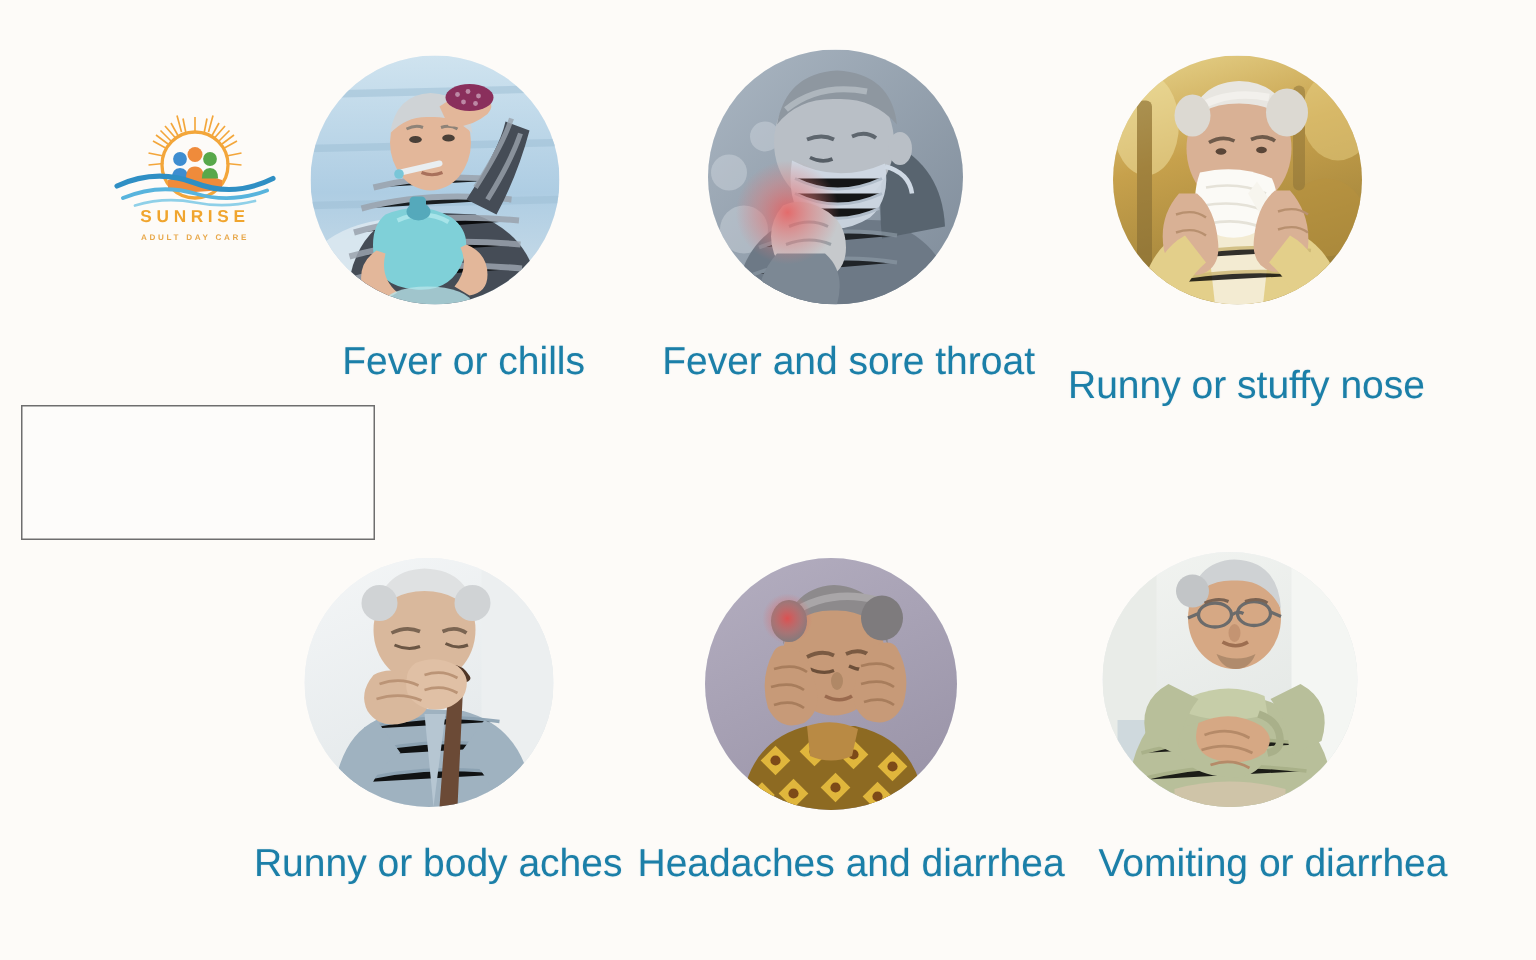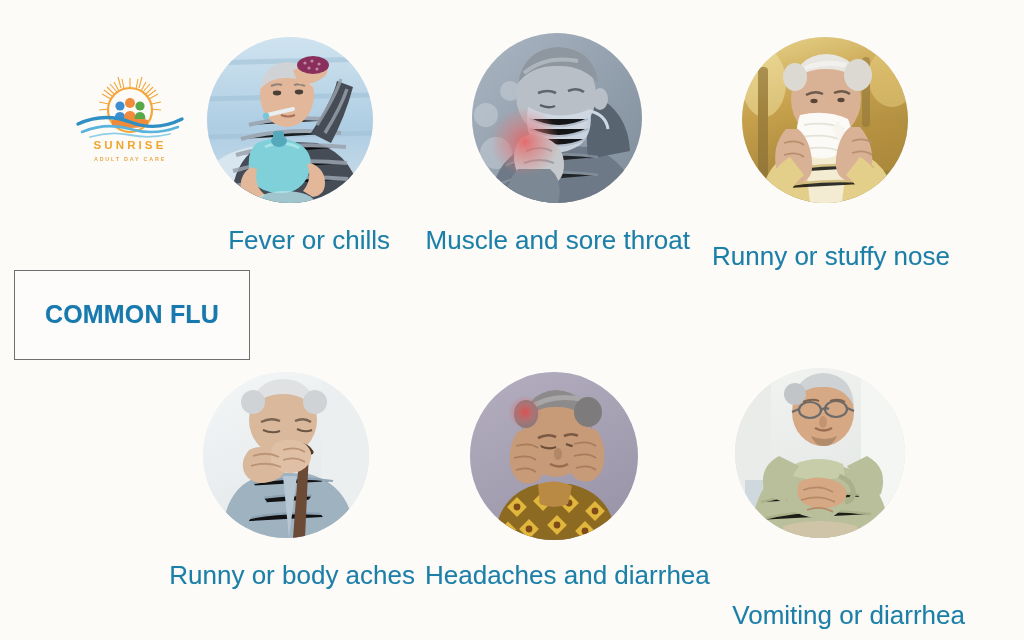--- a/index.html
+++ b/index.html
@@ -150,21 +150,21 @@
         <path d="M10 60 Q34 50 58 57 Q82 64 106 55" fill="none" stroke="#58b4dd" stroke-width="2.6" stroke-linecap="round"></path>
         <path d="M18 65 Q38 59 58 63 Q78 67 98 62" fill="none" stroke="#8fd0e8" stroke-width="1.8" stroke-linecap="round"></path>
       </svg>
     </div>
     <div class="logo-wordmark">SUNRISE</div>
     <div class="logo-tagline">ADULT DAY CARE</div>
   </div>
 
   <div class="title-box">
     <div class="title-text">
-      <span>COMMON FLU</span><br>
+      <br>
     </div>
   </div>
 
   <div class="cell">
     <div class="photo" style="left:207px;top:37px;width:166px;height:166px;">
       <svg class="ph" viewBox="0 0 166 166">
         <defs>
           <linearGradient id="g1bg" x1="0" y1="0" x2="0" y2="1">
             <stop offset="0%" stop-color="#cfe3ef"></stop>
               <stop offset="55%" stop-color="#aecde3"></stop>
@@ -278,21 +278,21 @@
           <path d="M54 118 q14-6 26 0"></path>
             <path d="M52 130 q16-6 30 0"></path>
             <path d="M54 142 q16-6 28 0"></path>
         </g>
 
         <path d="M46 136 q-14 16-12 34 l52 0 q6-22-8-34 z" fill="#7c8894"></path>
 
         <circle cx="66" cy="100" r="54" fill="url(#g2red)"></circle>
       </svg>
     </div>
-    <div class="caption" style="left:425px;top:226px;width:265px;">Muscle and sore throat</div>
+    <div class="caption" style="left:425px;top:226px;width:265px;">Fever and sore throat</div>
   </div>
 
   <div class="cell">
     <div class="photo" style="left:742px;top:37px;width:166px;height:166px;">
       <svg class="ph" viewBox="0 0 166 166">
         <defs>
           <linearGradient id="g3bg" x1="0" y1="0" x2="0.3" y2="1">
             <stop offset="0%" stop-color="#e8d58e"></stop>
               <stop offset="45%" stop-color="#c7a14c"></stop>
             <stop offset="100%" stop-color="#9d8038"></stop>
@@ -512,16 +512,16 @@
 
         <path d="M64 114 q22-10 42 2 q10 8 2 18 q-14 10-34 4 q-16-6-10-24 z" fill="#d6a884"></path>
         <g stroke="#b58a68" stroke-width="1.8" fill="none">
           <path d="M68 122 q16-6 30 2"></path>
             <path d="M66 132 q18-6 34 2"></path>
           <path d="M72 142 q14-5 26 2"></path>
         </g>
         <path d="M104 108 q12 4 14 14 q2 10-8 12" stroke="#a9b08a" stroke-width="5" fill="none"></path>
       </svg>
     </div>
-    <div class="caption" style="left:715px;top:561px;width:250px;margin-top:40px;">Vomiting or diarrhea</div>
+    <div class="caption" style="left:715px;top:561px;width:250px;">Vomiting or diarrhea</div>
   </div>
 
 </div>
 
 </body></html>

